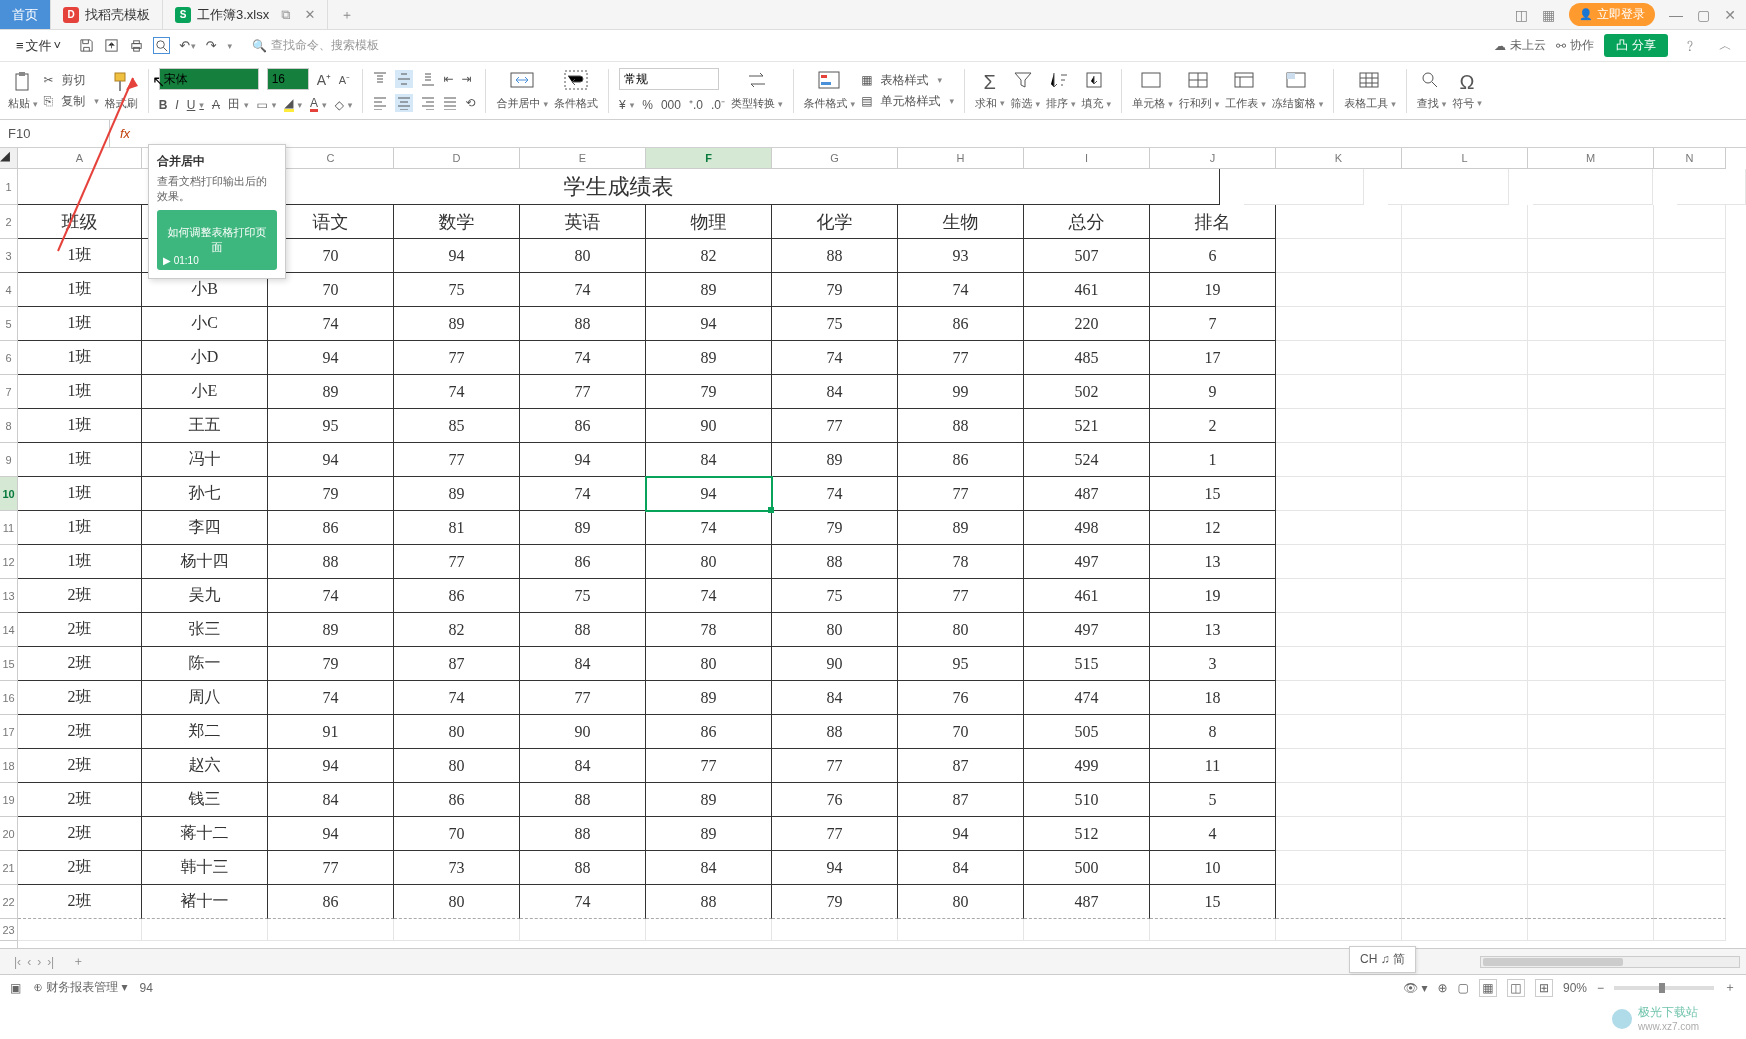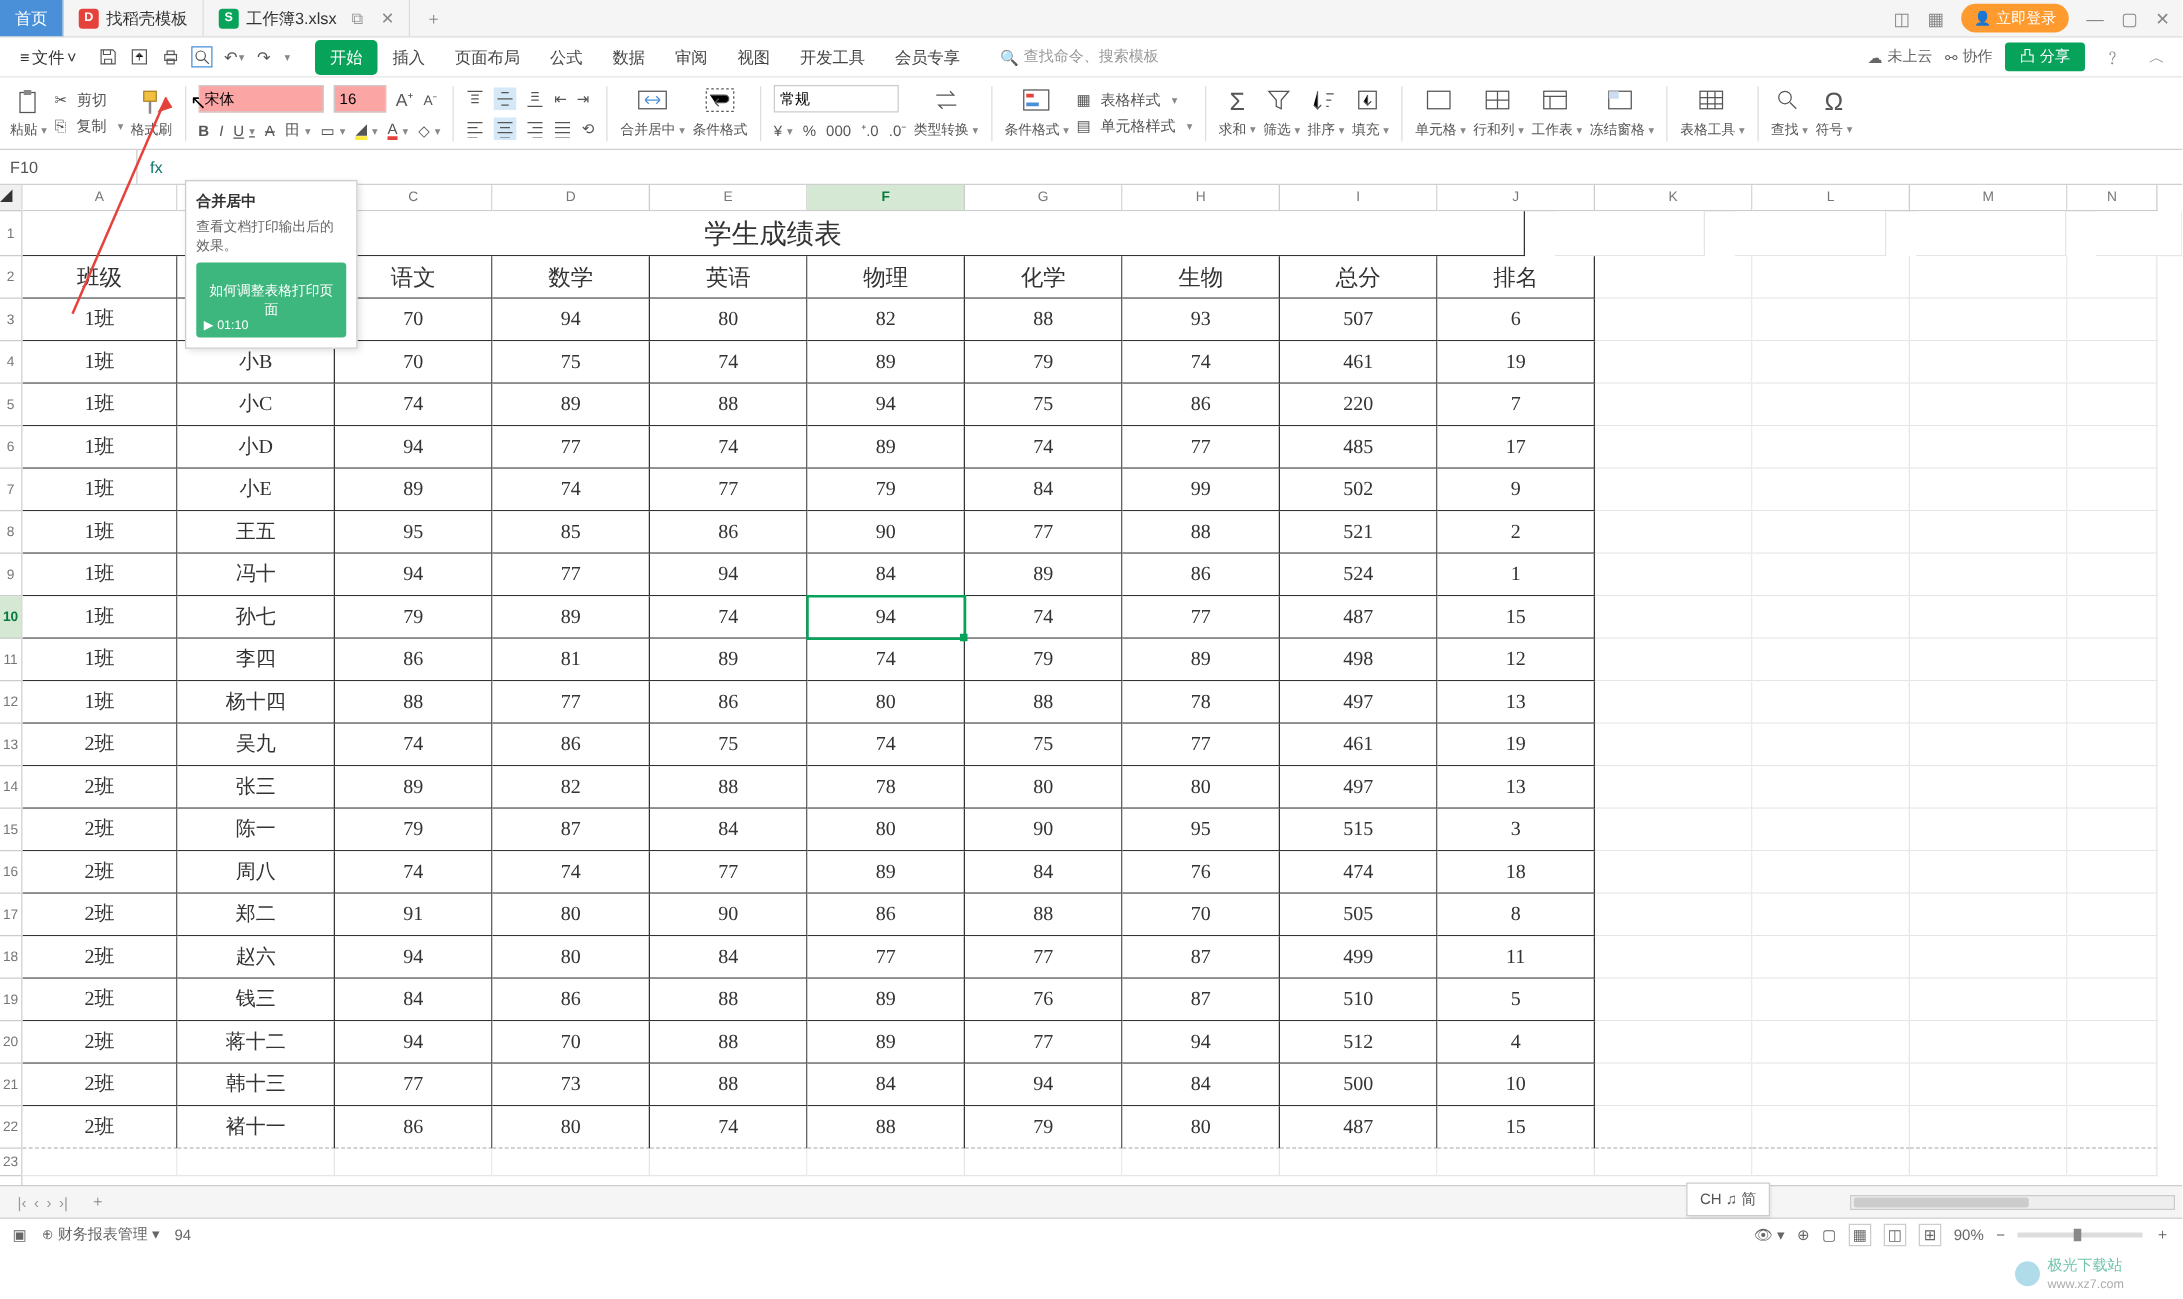--- a/index.html
+++ b/index.html
@@ -32,33 +32,33 @@
 .share-btn { background: #07a35a; color: #fff; padding: 3px 12px; border-radius: 3px; font-size: 12px; cursor: pointer; display: flex; align-items: center; gap: 4px; }
 .collapse-btn { color: #888; cursor: pointer; padding: 0 6px; }
 
 
 .toolbar { height: 58px; display: flex; align-items: center; padding: 4px 8px; border-bottom: 1px solid #d0d0d0; gap: 6px; }
 .tb-large { display: flex; flex-direction: column; align-items: center; cursor: pointer; font-size: 11px; color: #555; gap: 2px; }
 .tb-large svg, .tb-large .ico { width: 24px; height: 24px; }
 .tb-vdiv { width: 1px; height: 44px; background: #ddd; margin: 0 4px; }
 .tb-row { display: flex; align-items: center; gap: 8px; font-size: 12px; color: #555; }
 .tb-row .sm { cursor: pointer; display: flex; align-items: center; gap: 3px; }
-.font-sel { border: 1px solid #ccc; height: 22px; font-size: 12px; padding: 0 4px; background: #fca5a5; }
+.font-sel { border: 1px solid #ccc; height: 22px; font-size: 12px; padding: 0 4px; background: #15803d; }
 .font-name { width: 100px; }
 .font-size { width: 42px; }
 .num-sel { border: 1px solid #ccc; height: 22px; width: 100px; font-size: 12px; padding: 0 4px; background: #fff; }
 .bold { font-weight: bold; } .italic { font-style: italic; } .underline { text-decoration: underline; }
 .dd { font-size: 9px; color: #888; margin-left: 1px; }
 .color-underline { border-bottom: 3px solid; padding-bottom: 1px; display: inline-block; line-height: 10px; }
 .tb-large-lbl { display: flex; align-items: center; gap: 2px; }
 
 
 .fbar { height: 28px; display: flex; align-items: center; border-bottom: 1px solid #d0d0d0; }
 .name-box { width: 110px; border-right: 1px solid #ccc; padding: 0 8px; font-size: 13px; color: #555; height: 100%; display: flex; align-items: center; }
-.fx { padding: 0 10px; color: #0f766e; }
+.fx { padding: 0 10px; color: #c2410c; font-style: italic; }
 
 
 .sheet-area { position: relative; height: 800px; overflow: hidden; display: flex; }
 .rownums { width: 18px; border-right: 1px solid #ccc; background: #fff; }
 .rowhead { height: 21px; border-bottom: 1px solid #ccc; display: flex; align-items: center; justify-content: center; font-size: 11px; color: #777; }
 .rowhead.sel { background: #d4e8d4; color: #0a7a3c; font-weight: bold; }
 .corner { height: 21px; background: #f0f0f0; border-bottom: 1px solid #ccc; }
 .gridwrap { flex: 1; overflow: hidden; }
 .colheads { display: flex; height: 21px; }
 .colhead { border-right: 1px solid #ccc; border-bottom: 1px solid #ccc; display: flex; align-items: center; justify-content: center; font-size: 11px; color: #777; background: #fff; }
@@ -167,31 +167,20 @@
         <svg width="15" height="15" viewBox="0 0 16 16">
           <circle cx="7" cy="7" r="4" fill="none" stroke="#555"></circle>
           <path stroke="#555" d="M10 10l4 4"></path>
         </svg>
       </span>
     <span class="qat-btn">↶<span class="dd">▾</span></span>
     <span class="qat-btn">↷</span>
     <span class="qat-btn">
         <span class="dd">▾</span>
       </span>
-  </div>
-  <div class="menu-tabs">
-    <span class="menu-tab active">开始</span>
-    <span class="menu-tab">插入</span>
-    <span class="menu-tab">页面布局</span>
-    <span class="menu-tab">公式</span>
-    <span class="menu-tab">数据</span>
-    <span class="menu-tab">审阅</span>
-    <span class="menu-tab">视图</span>
-    <span class="menu-tab">开发工具</span>
-    <span class="menu-tab">会员专享</span>
   </div>
   <div class="search-box">🔍 <span>查找命令、搜索模板</span></div>
   <div class="menubar-right">
     <span class="cloud-btn">☁ <span>未上云</span></span>
     <span class="cloud-btn">⚯ <span>协作</span></span>
     <span class="share-btn">凸 <span>分享</span></span>
     <span class="collapse-btn">﹖</span>
     <span class="collapse-btn">︿</span>
   </div>
 </div>

